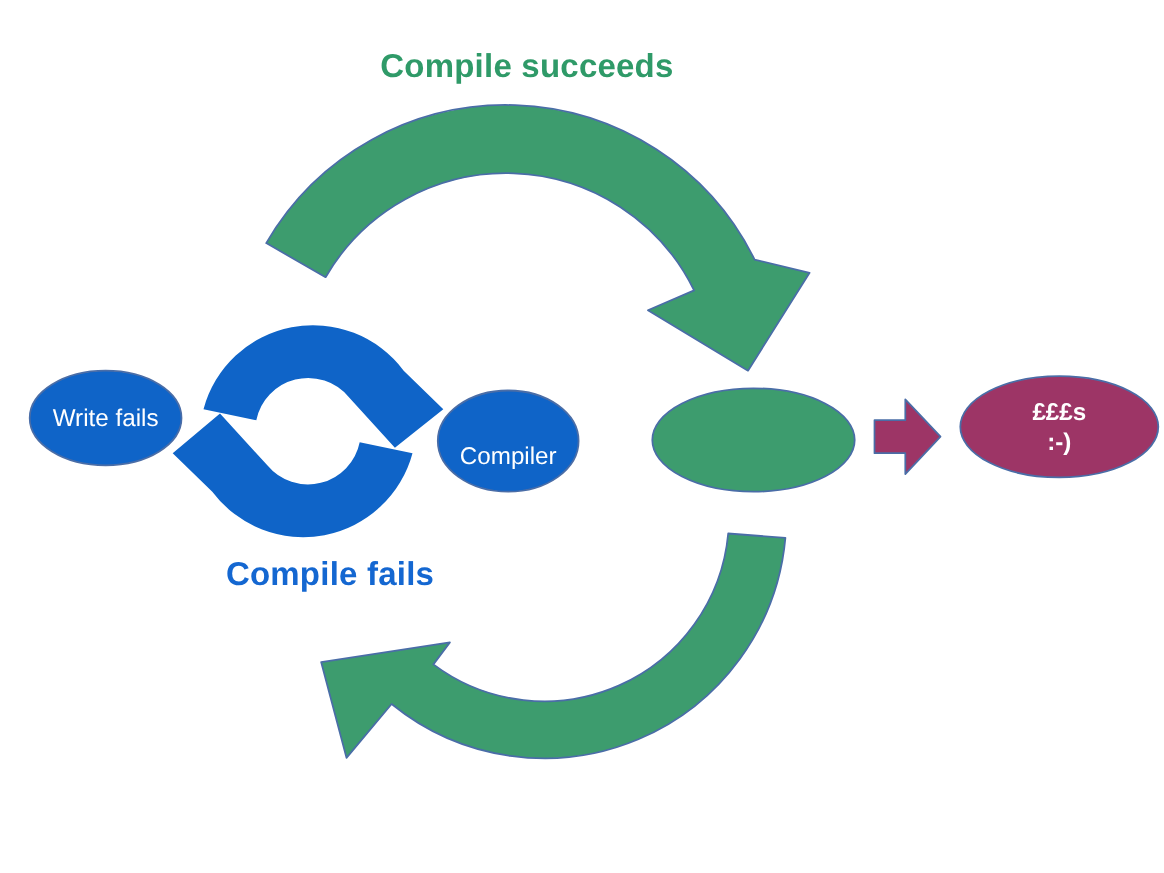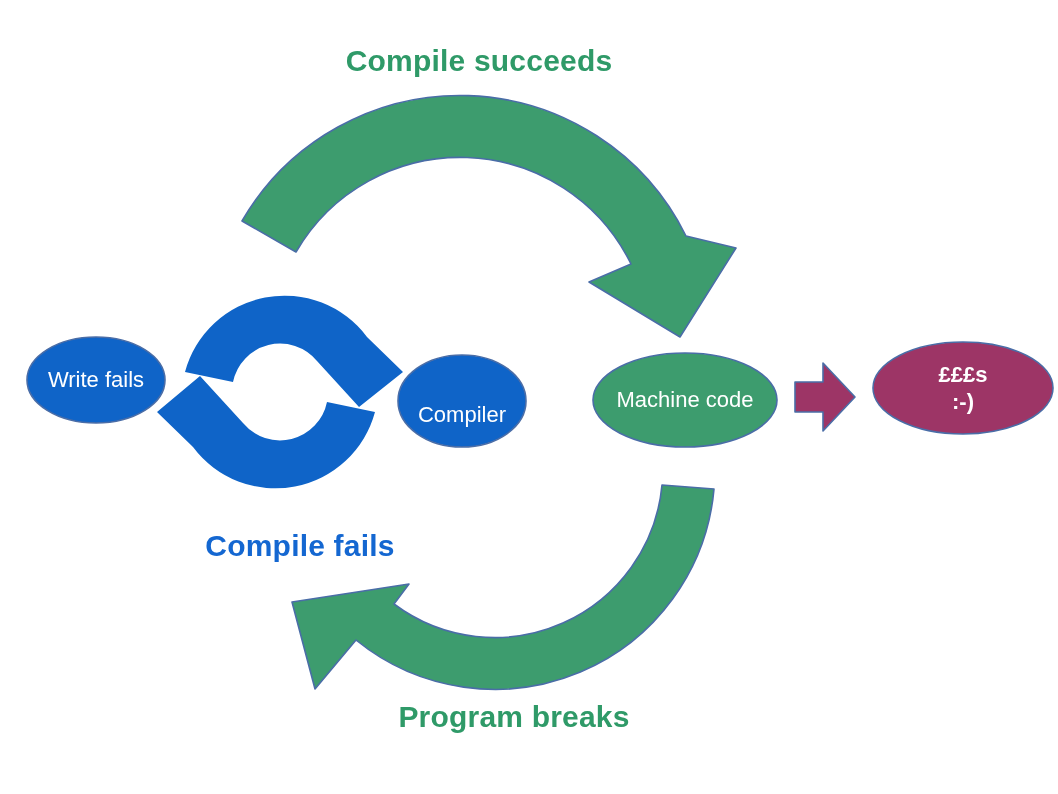--- a/index.html
+++ b/index.html
@@ -17,21 +17,21 @@
     position: absolute;
     transform: translate(-50%, -50%);
     font-size: 30px;
     font-weight: bold;
     white-space: nowrap;
     letter-spacing: 0.2px;
   }
   .h-green { color: #2f9a68; }
   .h-blue  { color: #1467d1; }
   #h-succeeds { left: 479px; top: 61px; }
-  #h-fails    { left: 300px; top: 546px; }
+  #h-fails    { left: 300px; top: 523px; }
   #h-breaks   { left: 514px; top: 717px; }
 
   .node-label {
     position: absolute;
     transform: translate(-50%, -50%);
     color: #ffffff;
     font-size: 22px;
     white-space: nowrap;
     text-align: center;
   }
@@ -77,26 +77,24 @@
     <ellipse cx="685" cy="400" rx="92" ry="47" stroke-width="1.6" fill="#3d9c6e" stroke="#4a6da7"></ellipse>
     <ellipse cx="963" cy="388" rx="90" ry="46" stroke-width="1.6" fill="#9d3566" stroke="#4a6da7"></ellipse>
 
     <polygon stroke-width="1.6" stroke-linejoin="round" points="795,382 823,382 823,363 855,397 823,431 823,412 795,412" fill="#9d3566" stroke="#4a6da7"></polygon>
   </svg>
 
   <div class="heading h-green" id="h-succeeds">Compile succeeds</div>
 
   <div class="heading h-blue" id="h-fails">Compile fails</div>
 
-  <div class="heading h-green" id="h-breaks">Program breaks</div>
 
   <div class="node-label" id="lbl-write">Write fails</div>
 
   <div class="node-label" id="lbl-compiler">Compiler</div>
 
-  <div class="node-label" id="lbl-machine">Machine code</div>
 
   <div class="node-label" id="lbl-money">
     <div>£££s</div>
     <div>:-)</div>
   </div>
 
 </div>
 
 </body></html>

